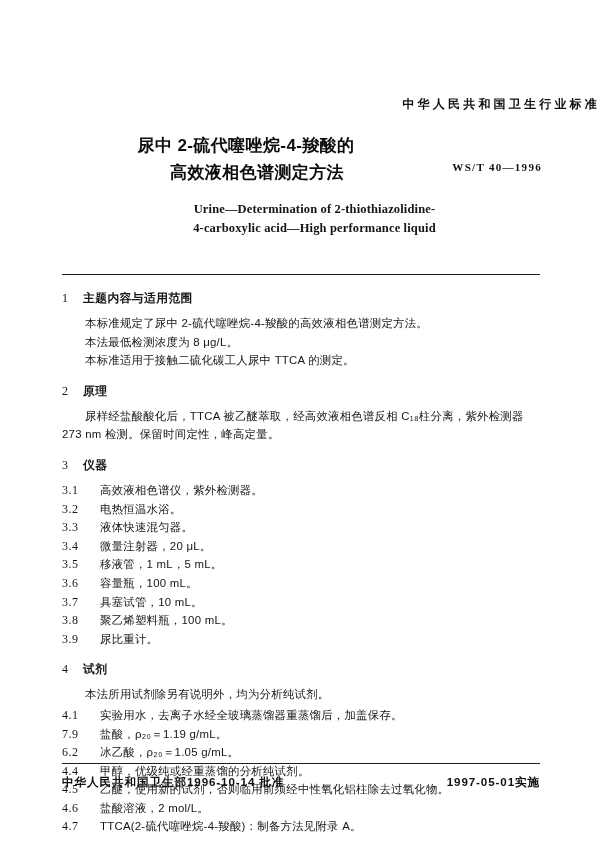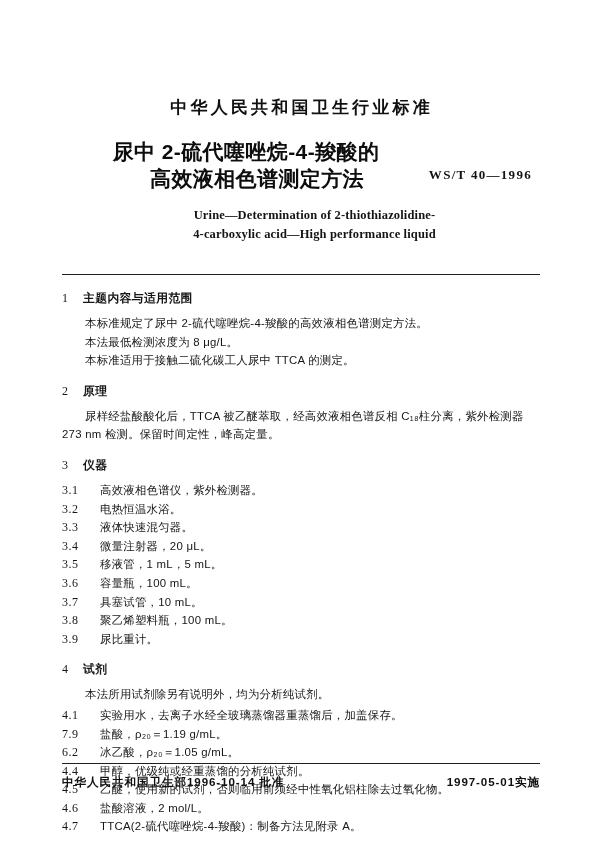--- a/index.html
+++ b/index.html
@@ -28,54 +28,55 @@
   .masthead {
     position: absolute;
     left: 0;
     right: 0;
     top: 96px;
     text-align: center;
   }
   .national-heading {
     font-family: "Liberation Sans", "DejaVu Sans", sans-serif;
     font-weight: bold;
-    font-size: 17px;
+    font-size: 12px;
     letter-spacing: 3.2px;
     color: #101010;
     text-indent: 3.2px;
+    text-align: right;
   }
 
   .title-row {
     position: relative;
     margin-top: 19px;
     height: 56px;
   }
   .doc-title {
     position: absolute;
     left: 0;
     right: 0;
     top: 0;
     text-align: center;
     font-family: "Liberation Sans", "DejaVu Sans", sans-serif;
     font-weight: bold;
-    font-size: 21px;
+    font-size: 17px;
     line-height: 27px;
     letter-spacing: 0.4px;
     color: #0d0d0d;
     padding-right: 108px;
   }
   .doc-title .tl2 { display: block; margin-left: 22px; }
 
   .std-number {
     position: absolute;
-    right: 68px;
+    right: 58px;
     top: 29px;
     font-family: "Liberation Serif", "DejaVu Serif", serif;
     font-weight: bold;
-    font-size: 13px;
+    font-size: 11px;
     letter-spacing: 1.3px;
     white-space: nowrap;
     color: #141414;
   }
 
   .doc-title-en {
     margin-top: 12px;
     font-family: "Liberation Serif", "DejaVu Serif", serif;
     font-weight: bold;
     font-size: 12.5px;

